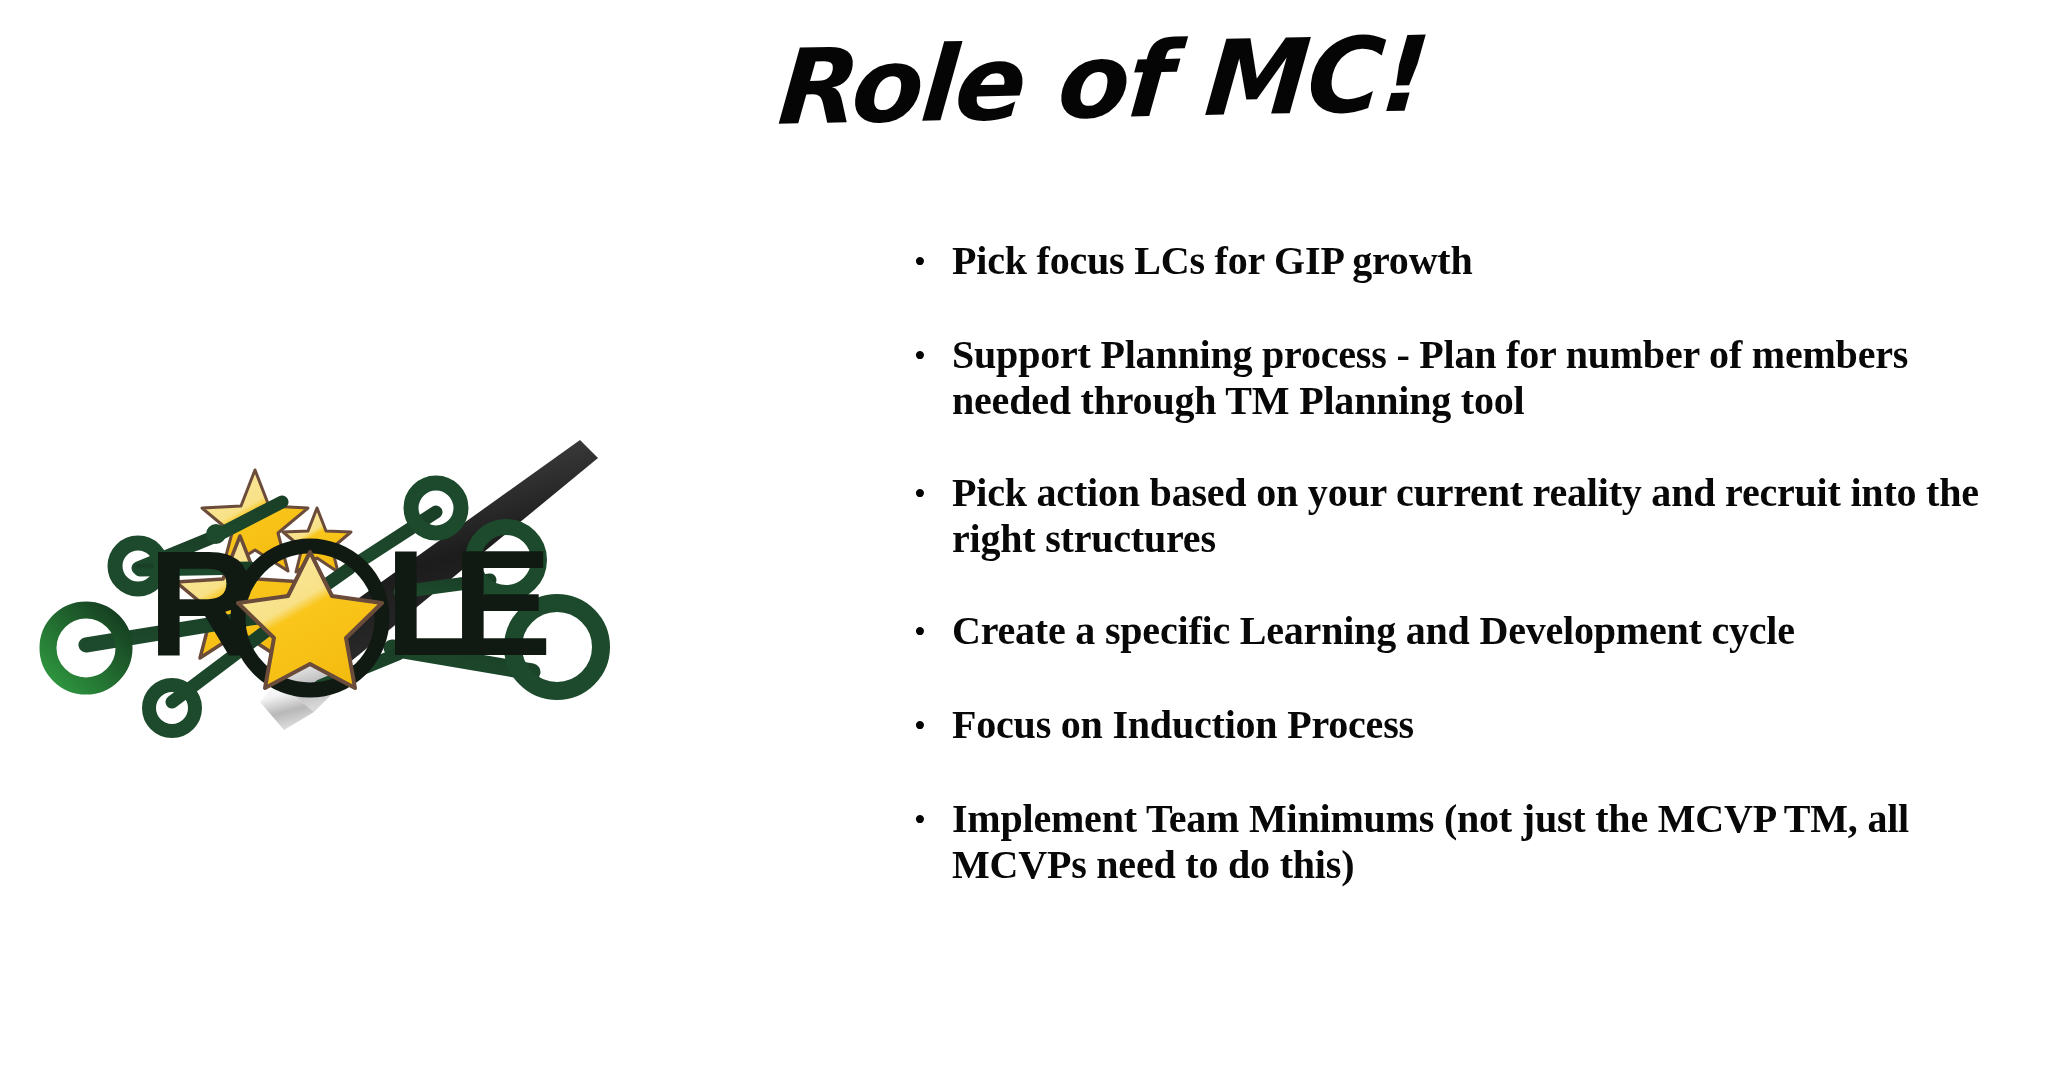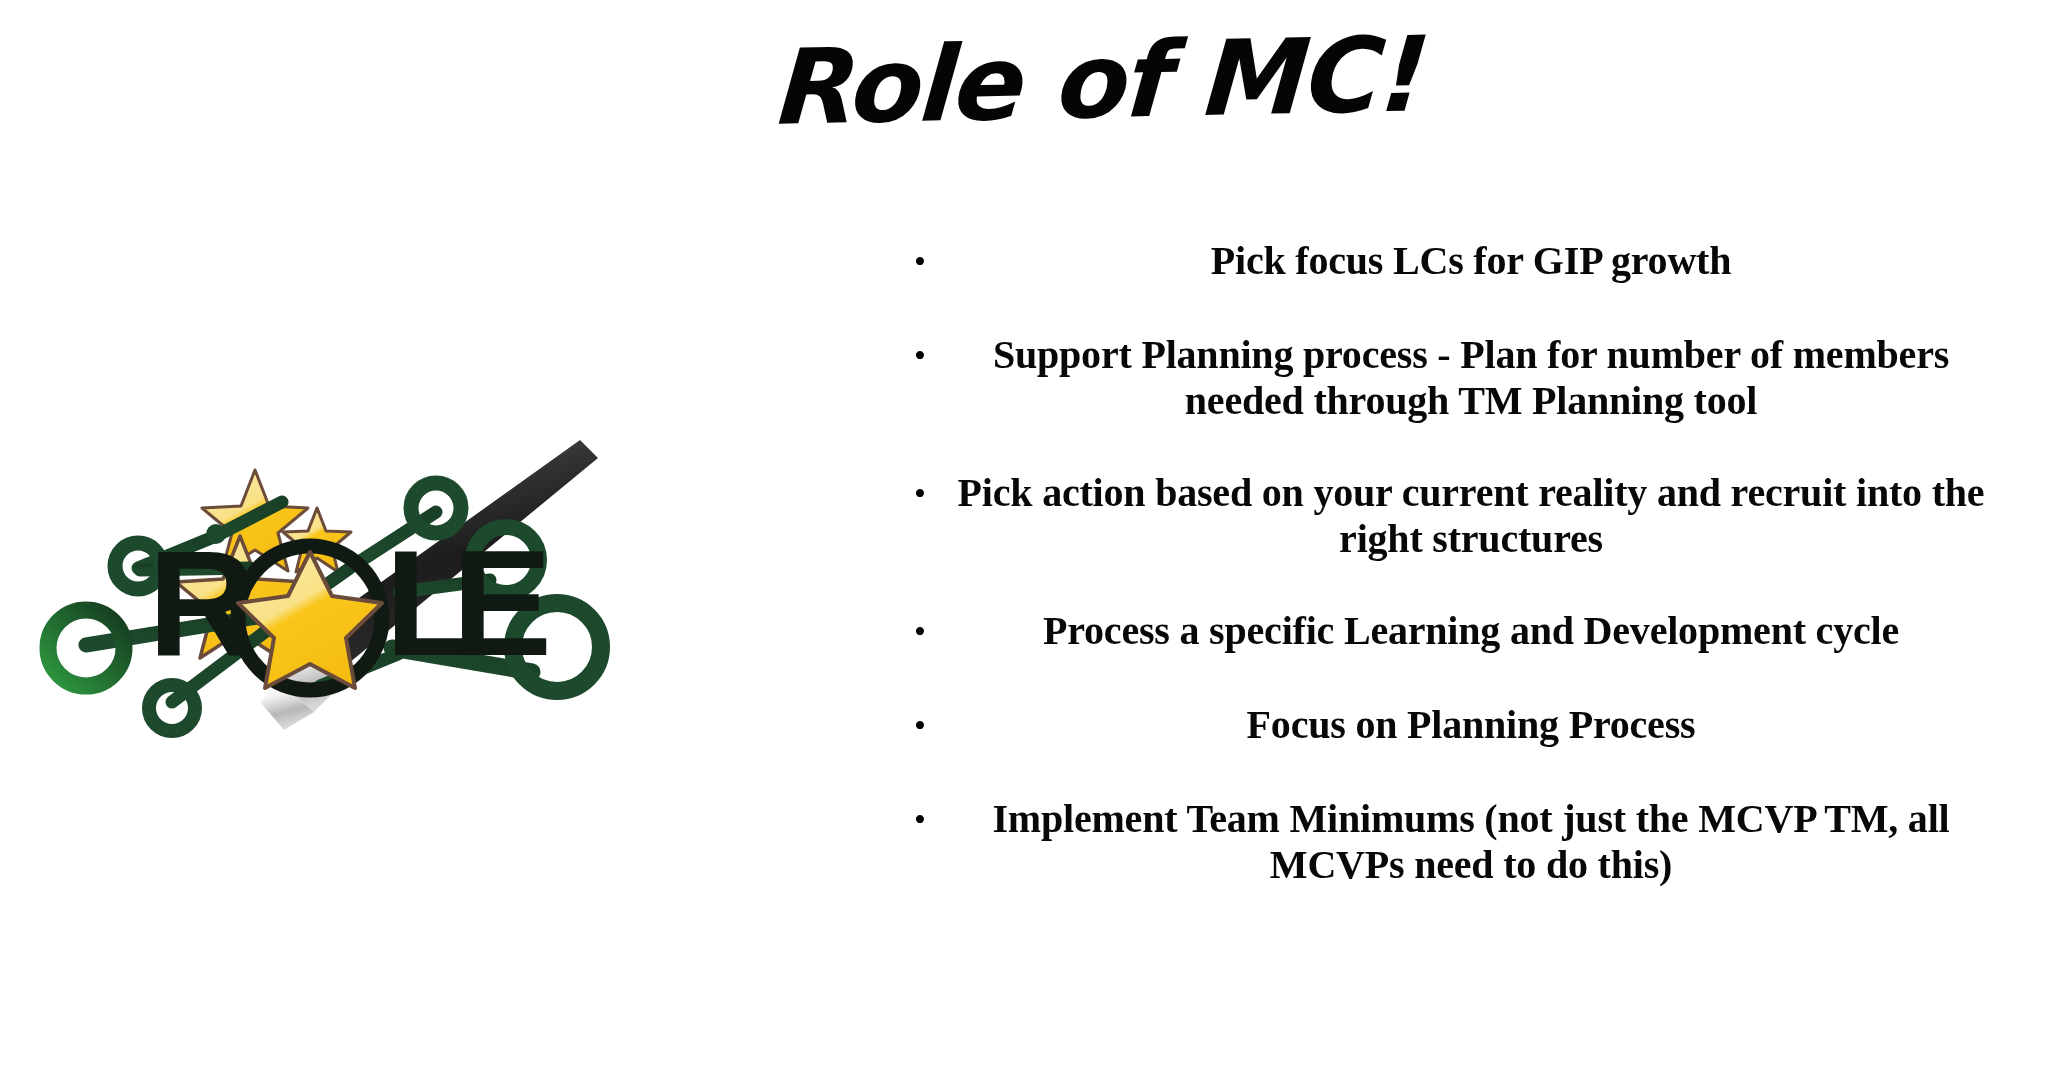--- a/index.html
+++ b/index.html
@@ -79,21 +79,20 @@
     box-sizing: border-box;
   }
   .bullet-text {
     flex: 1 1 auto;
     font-family: "Liberation Serif", serif;
     font-weight: 700;
     font-size: 40px;
     line-height: 46px;
     color: #080808;
     letter-spacing: -0.2px;
-    text-align: center;
   }
 </style>
 </head>
 <body>
 
 <div class="slide">
 
   <div class="logo-art">
     <svg viewBox="0 0 760 500" xmlns="http://www.w3.org/2000/svg" aria-hidden="true">
       <defs>
@@ -195,26 +194,26 @@
       <span class="bullet-text">Support Planning process - Plan for number of members needed through TM Planning tool</span>
     </div>
 
     <div class="bullet-row">
       <span class="bullet-dot">•</span>
       <span class="bullet-text">Pick action based on your current reality and recruit into the right structures</span>
     </div>
 
     <div class="bullet-row">
       <span class="bullet-dot">•</span>
-      <span class="bullet-text">Process a specific Learning and Development cycle</span>
-    </div>
-
-    <div class="bullet-row">
-      <span class="bullet-dot">•</span>
-      <span class="bullet-text">Focus on Planning Process</span>
+      <span class="bullet-text">Create a specific Learning and Development cycle</span>
+    </div>
+
+    <div class="bullet-row">
+      <span class="bullet-dot">•</span>
+      <span class="bullet-text">Focus on Induction Process</span>
     </div>
 
     <div class="bullet-row">
       <span class="bullet-dot">•</span>
       <span class="bullet-text">Implement Team Minimums (not just the MCVP TM, all MCVPs need to do this)</span>
     </div>
 
   </div>
 
 </div>

